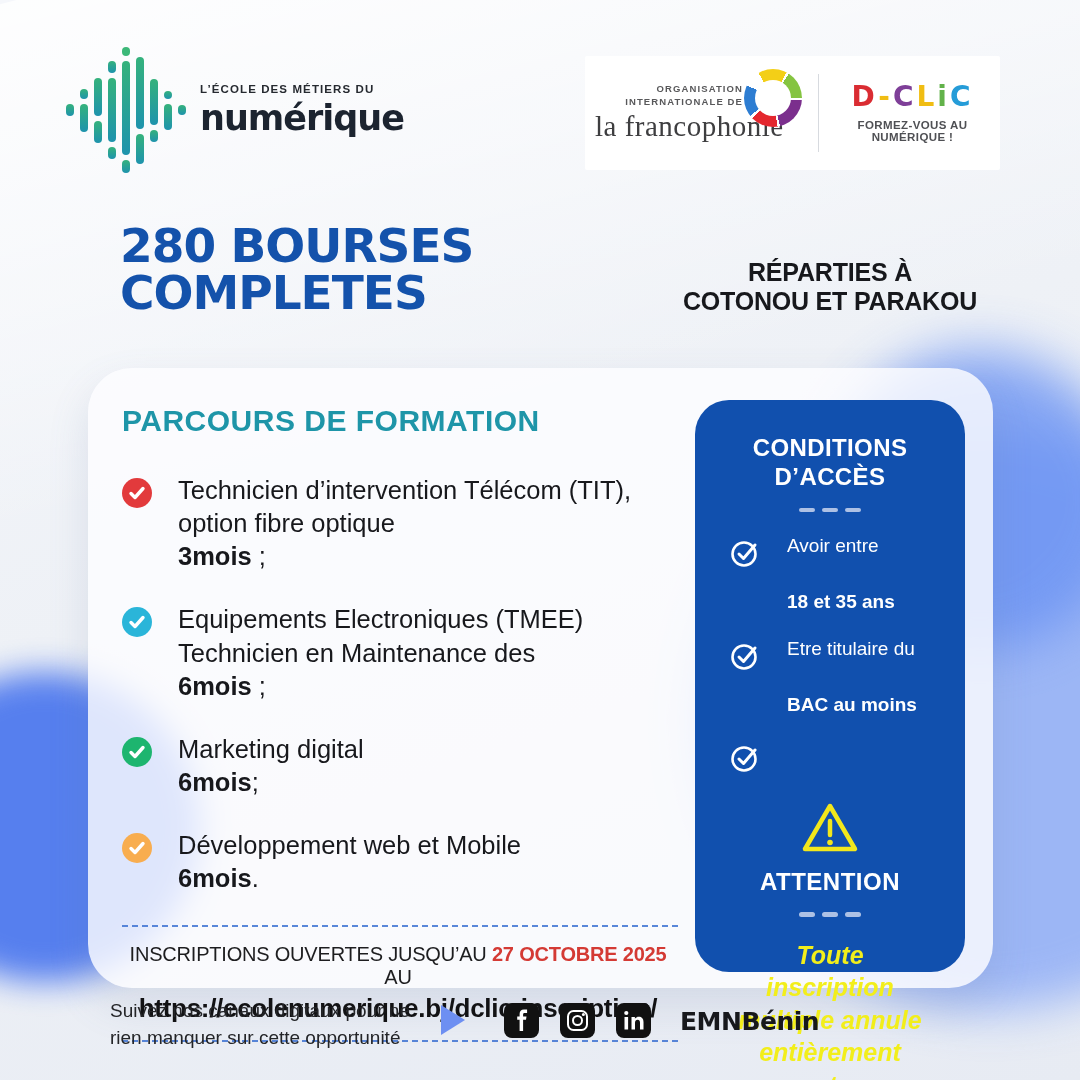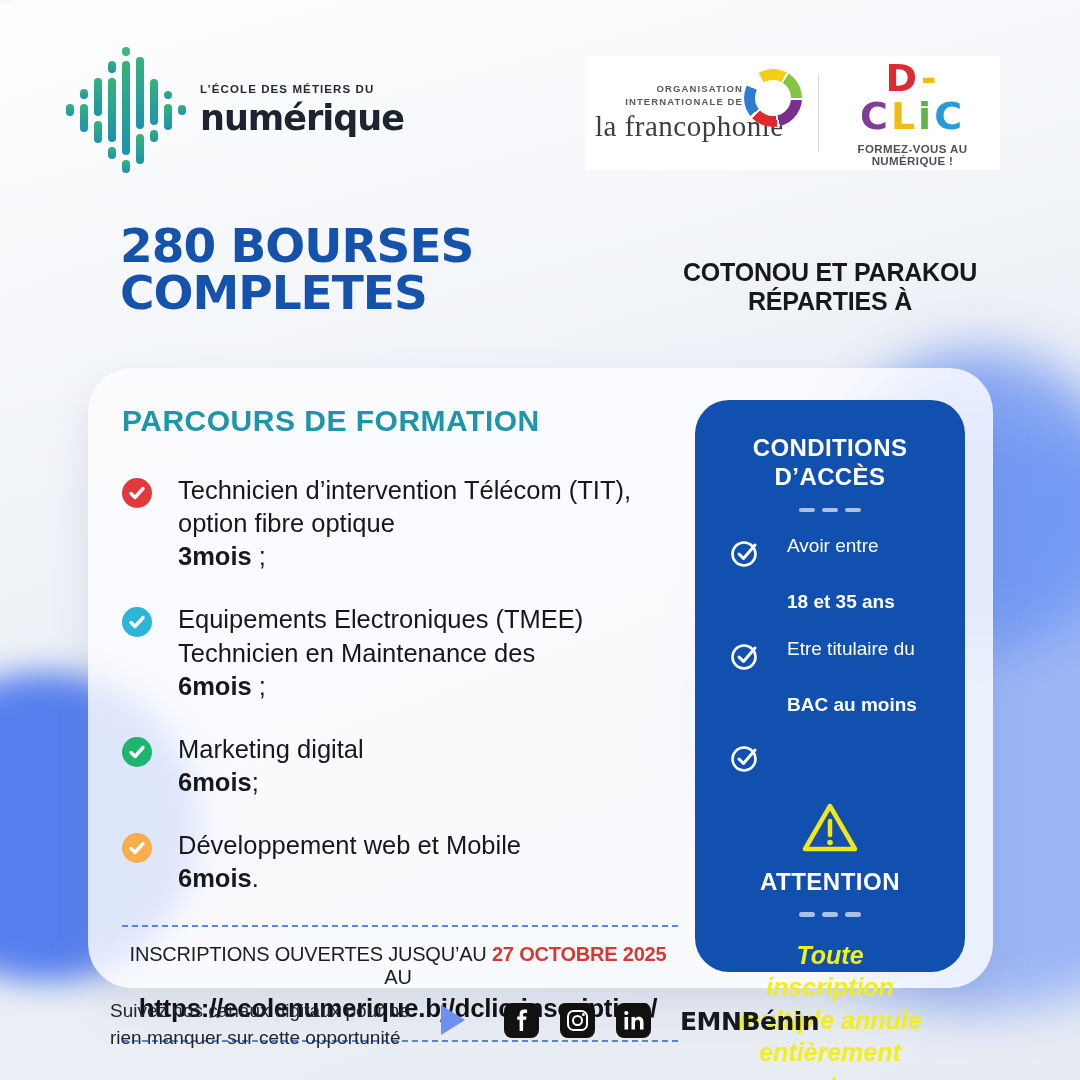--- a/index.html
+++ b/index.html
@@ -29,21 +29,21 @@
   .oif-small{font-size:9.5px;letter-spacing:1.1px;color:#58585a;font-weight:bold;text-align:right;
     width:148px;line-height:1.35;}
   .oif-serif{font-family:"Liberation Serif",serif;font-size:29px;color:#3e3e40;margin-top:2px;letter-spacing:.5px;}
   .ring{position:absolute;right:8px;top:-14px;width:58px;height:58px;border-radius:50%;
     background:conic-gradient(from -30deg,#f3cf17 0deg 58deg,#fff 58deg 63deg,#85c441 63deg 120deg,
       #fff 120deg 125deg,#7b2f8d 125deg 196deg,#fff 196deg 201deg,#e4272e 201deg 256deg,
       #fff 256deg 262deg,#2d7dd2 262deg 326deg,#fff 326deg 360deg);}
   .ring::after{content:"";position:absolute;left:11px;top:11px;width:36px;height:36px;border-radius:50%;background:#fff;}
   .pdivider{width:1px;height:78px;background:#d7dadf;margin:0 14px 0 8px;}
   .dclic{text-align:center;flex:1;padding-right:8px;}
-  .dclic-letters{font-family:"DejaVu Sans",sans-serif;font-size:38px;font-weight:bold;letter-spacing:3px;line-height:1;}
+  .dclic-letters{font-family:"DejaVu Sans",sans-serif;font-size:28px;font-weight:bold;letter-spacing:3px;line-height:1;}
   .dclic-tagline{font-size:11.5px;font-weight:bold;letter-spacing:.4px;color:#4f5054;margin-top:8px;}
   
   .title{position:absolute;left:120px;top:222px;margin:0;z-index:3;
     font-family:"DejaVu Sans",sans-serif;font-size:47px;font-weight:bold;letter-spacing:-1px;line-height:1.0;}
   .subtitle{position:absolute;left:660px;top:258px;width:340px;text-align:center;z-index:3;
     font-size:25px;font-weight:bold;letter-spacing:-.2px;color:#17181c;line-height:1.15;}
   
   .card{position:absolute;left:88px;top:368px;width:905px;height:620px;z-index:2;
     background:rgba(252,253,255,.82);border-radius:44px;box-shadow:0 18px 40px rgba(100,120,160,.16);}
   .leftcol{position:absolute;left:32px;top:30px;width:565px;}
@@ -151,22 +151,22 @@
       </div>
       <div class="dclic-tagline">FORMEZ-VOUS AU NUMÉRIQUE !</div>
     </div>
   </div>
 
   <h1 class="title" style="color: rgb(20, 82, 171);">
     <div>280 BOURSES</div>
     <div>COMPLETES</div>
   </h1>
   <div class="subtitle">
+    <div>RÉPARTIES À</div>
     <div>COTONOU ET PARAKOU</div>
-    <div>RÉPARTIES À</div>
   </div>
 
   <div class="card">
     <div class="leftcol">
       <h2 class="prog-title" style="color: rgb(30, 149, 168);">PARCOURS DE FORMATION</h2>
       <ul class="plist">
         <li>
           <span class="pcheck" style="color: rgb(226, 58, 60);">
             <svg width="30" height="30" viewBox="0 0 30 30">
                 <circle cx="15" cy="15" r="15" fill="currentColor"></circle>

